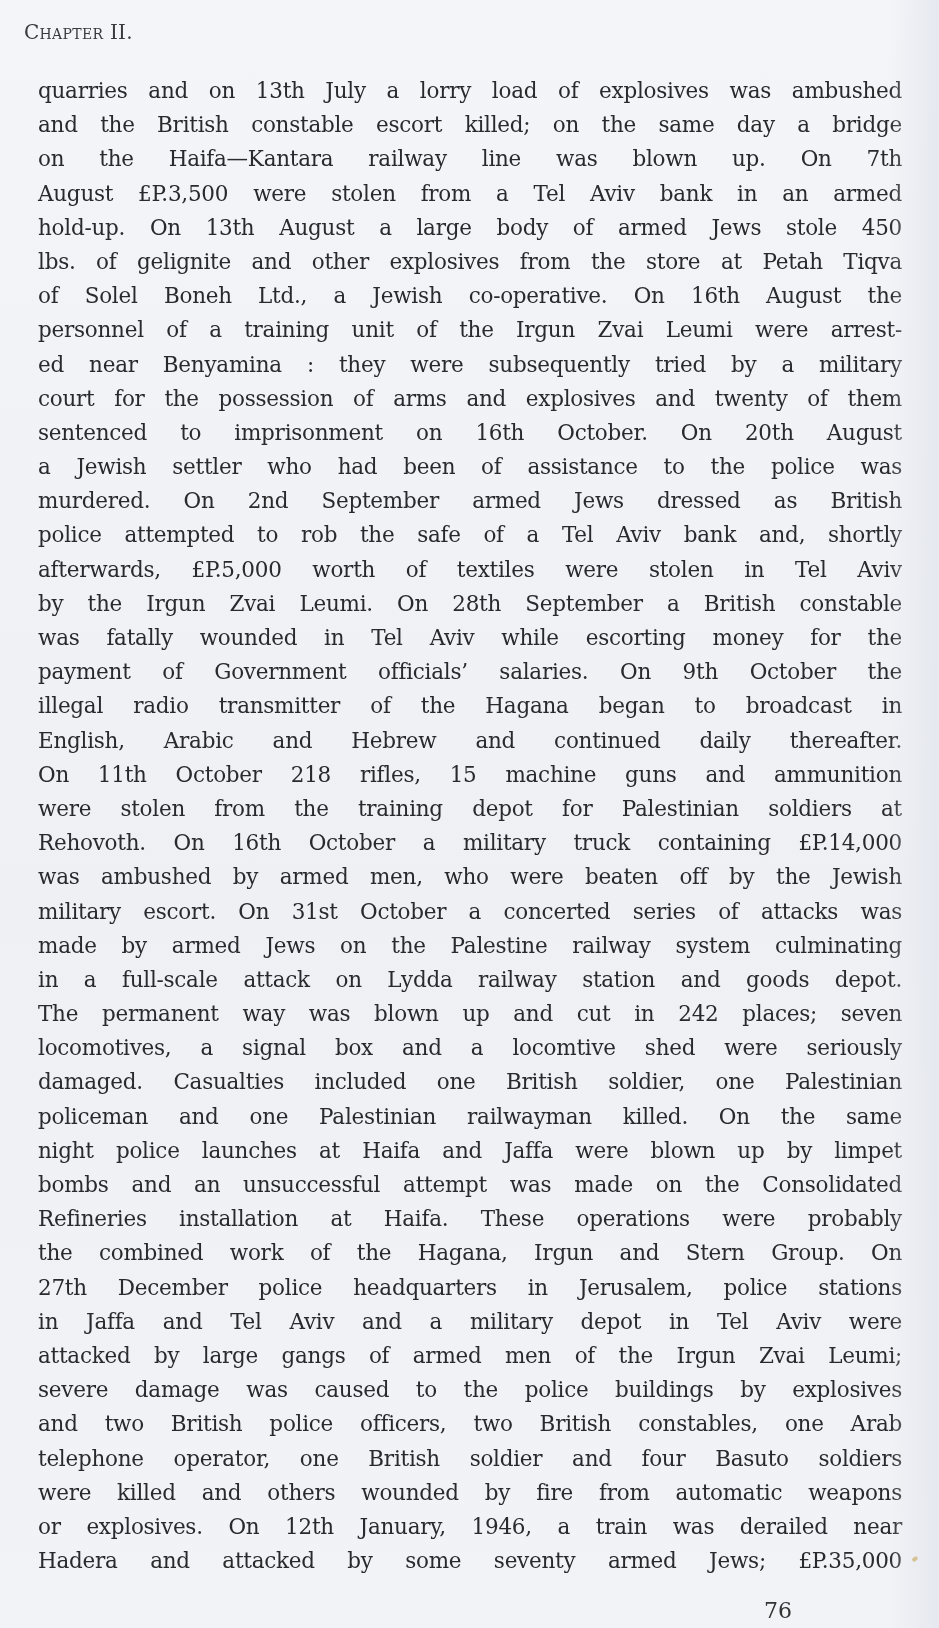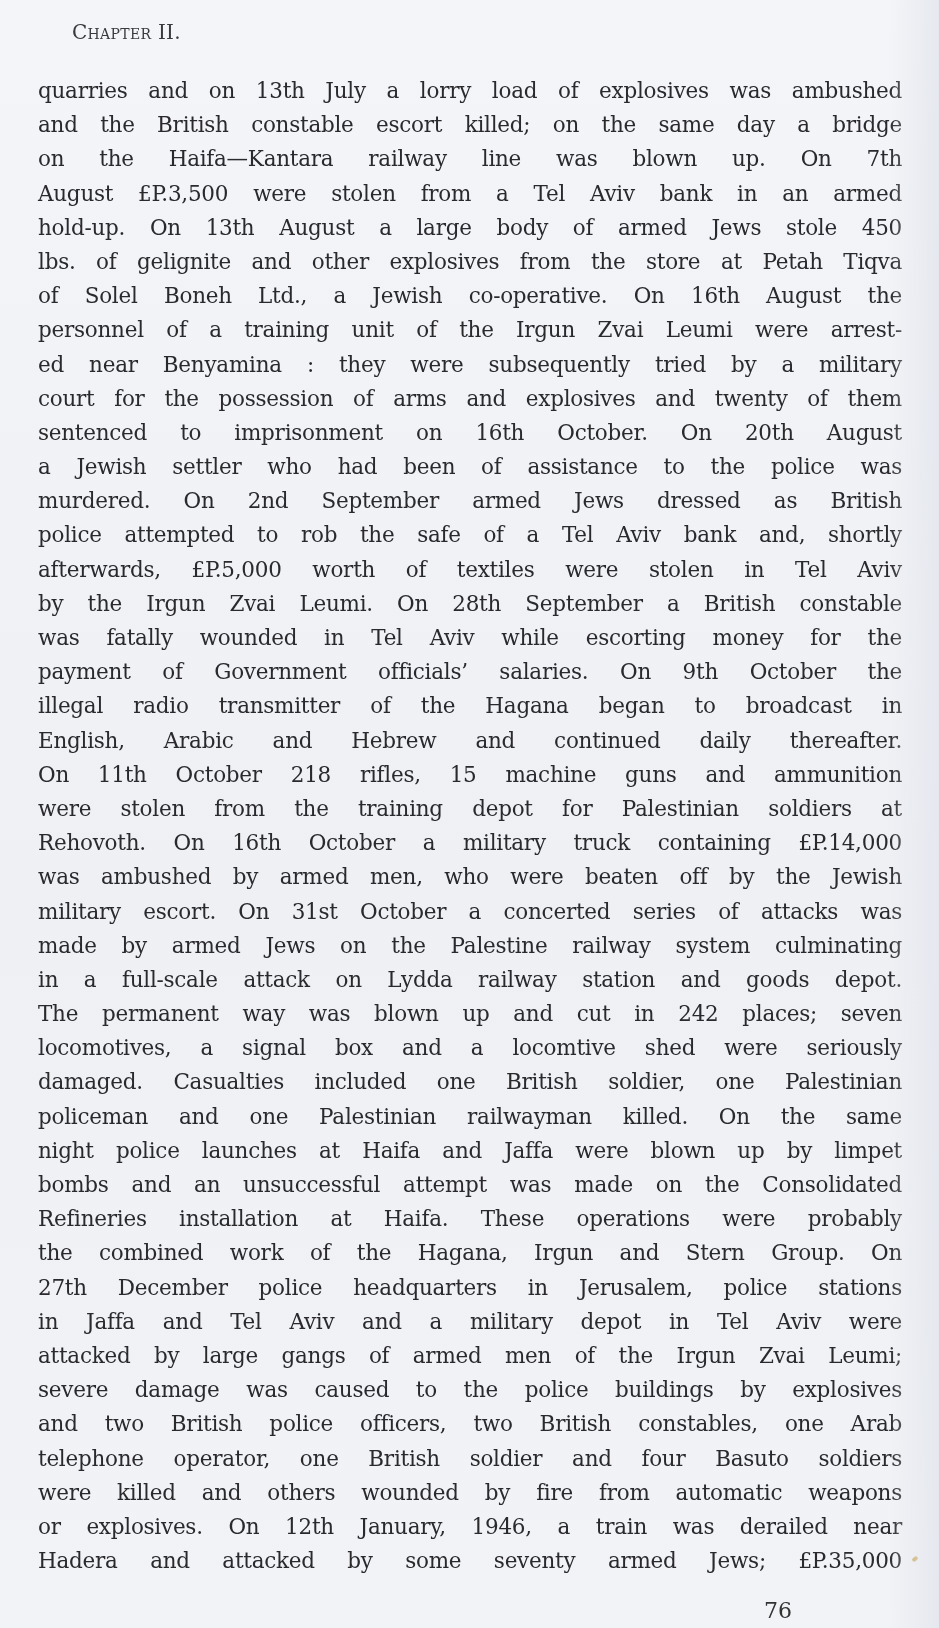--- a/index.html
+++ b/index.html
@@ -30,21 +30,20 @@
       pointer-events: none;
     }
     .running-head {
       position: absolute;
       left: 24px;
       top: 20px;
       font-size: 20px;
       font-variant: small-caps;
       letter-spacing: 0.3px;
       color: #3a3a3e;
-      margin-left: 48px;
     }
     .body-text {
       position: absolute;
       left: 38px;
       top: 74px;
       width: 864px;
     }
     .line {
       display: block;
       height: 34.2px;

